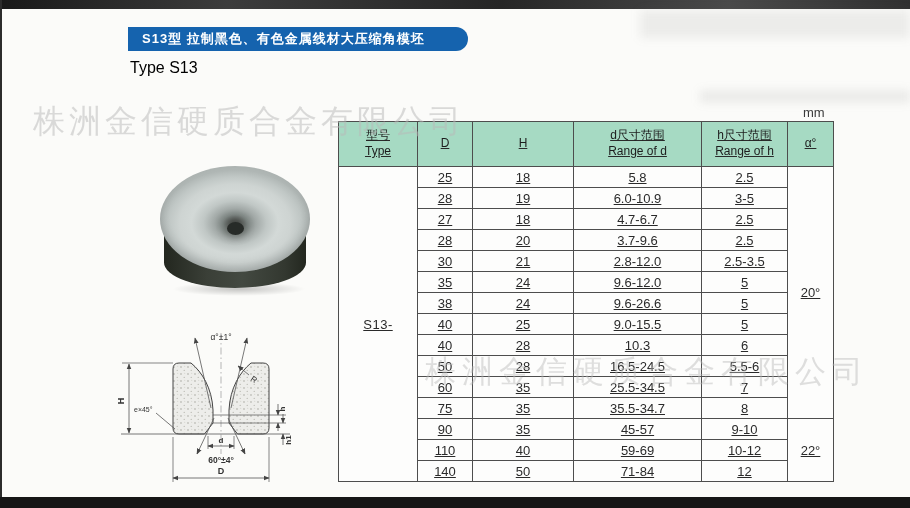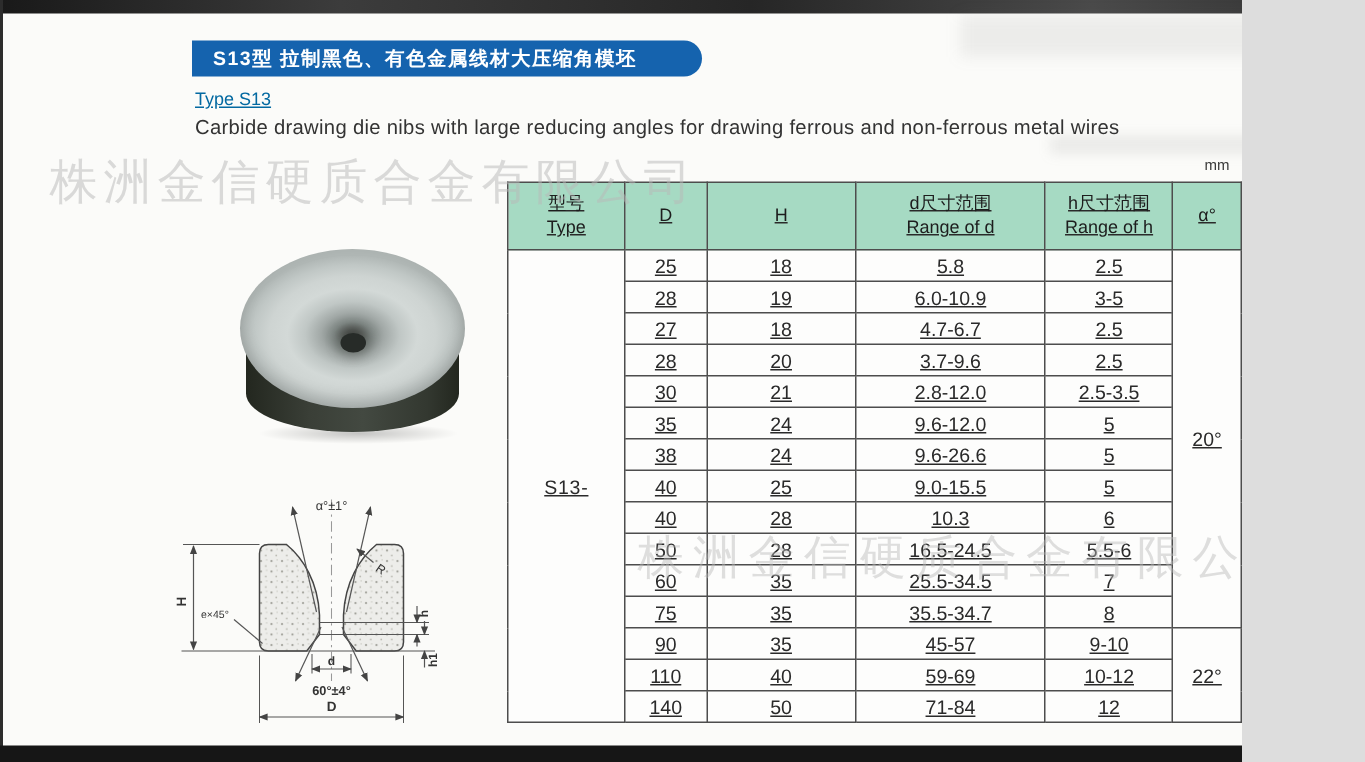--- a/index.html
+++ b/index.html
@@ -1,34 +1,34 @@
 <!DOCTYPE html>
 <html><head>
 <meta charset="utf-8">
 <style>
   html,body{margin:0;padding:0;background:#ddd;}
-  #page{position:relative;width:828px;height:508px;background:#fbfbf9;overflow:hidden;
+  #page{position:relative;width:910px;height:508px;background:#fbfbf9;overflow:hidden;
         font-family:"Liberation Sans",sans-serif;color:#2a2a2a;}
   
   .scan-top{position:absolute;left:0;top:0;width:910px;height:9px;
             background:linear-gradient(90deg,#191919,#3c3c3c 25%,#262626 55%,#4a4a4a 80%,#303030);}
   .scan-bottom{position:absolute;left:0;top:497px;width:910px;height:11px;background:#161616;}
   .scan-left{position:absolute;left:0;top:0;width:2px;height:508px;background:#2c2c2c;}
   .scan-smudge1{position:absolute;left:640px;top:10px;width:270px;height:28px;
             background:rgba(110,110,110,.10);filter:blur(5px);}
   .scan-smudge2{position:absolute;left:700px;top:90px;width:210px;height:13px;
             background:rgba(120,120,120,.12);filter:blur(4px);}
   .scan-white-overlay{position:absolute;left:548px;top:447px;width:290px;height:32px;
             background:rgba(252,252,250,.58);}
   
   .title-bar{position:absolute;left:128px;top:27px;width:340px;height:24px;
              background:#1563ae;border-radius:0 14px 14px 0;
              color:#fff;font-size:13px;font-weight:bold;line-height:24px;
              padding-left:14px;box-sizing:border-box;letter-spacing:1px;white-space:nowrap;overflow:hidden;}
-  .type-label{position:absolute;left:130px;top:59px;font-size:12px;color:#0369a1;text-decoration:underline;}
+  .type-label{position:absolute;left:130px;top:59px;font-size:16px;color:#000000;}
   .description{position:absolute;left:130px;top:77px;font-size:13.5px;color:#333;letter-spacing:.2px;}
   
   .wm{position:absolute;font-size:32px;letter-spacing:4px;color:#b9b9b9;opacity:.5;
       white-space:nowrap;pointer-events:none;z-index:30;text-align:center;}
   .wm1{left:33px;top:100px;}
   .wm2{left:425px;top:351px;font-size:31px;letter-spacing:6px;opacity:.45;}
   
   .photo{position:absolute;left:150px;top:160px;width:178px;height:142px;}
   .cyl-body{position:absolute;left:14px;top:48px;width:142px;height:80px;
             background:linear-gradient(90deg,#23271f,#3a3f37 30%,#434941 55%,#333830 85%,#23271f);
@@ -36,21 +36,21 @@
   .cyl-top{position:absolute;left:10px;top:6px;width:150px;height:106px;border-radius:50%;
            background:radial-gradient(ellipse 50% 50% at 50% 54%,
              #3d403d 0%,#515451 6%,#7e8683 16%,#a2a9a7 28%,#c0c7c5 42%,
              #d3d9d7 58%,#ced4d2 74%,#c0c7c5 88%,#b0b7b5 100%);
            box-shadow:inset 0 -5px 10px rgba(0,0,0,.14);}
   .cyl-hole{position:absolute;left:77px;top:62px;width:17px;height:13px;border-radius:50%;
             background:#272b28;box-shadow:0 0 7px 3px rgba(70,75,72,.45);}
   .photo-shadow{position:absolute;left:22px;top:122px;width:134px;height:14px;
             background:radial-gradient(ellipse at 50% 50%,rgba(0,0,0,.22),rgba(0,0,0,0) 70%);}
   
-  .unit{position:absolute;left:803px;top:105px;font-size:10px;color:#3a3a3a;}
+  .unit{position:absolute;left:803px;top:105px;font-size:13px;color:#3a3a3a;}
   
   table.spec{position:absolute;left:338px;top:121px;border-collapse:collapse;table-layout:fixed;
              z-index:10;text-decoration:underline;}
   table.spec th{background:#a6dac3;border:1px solid #4d4d4d;height:44px;
              font-size:12px;font-weight:normal;color:#1d1d1d;line-height:1.3;padding:0;}
   table.spec th span{display:block;}
   table.spec td{border:1px solid #4d4d4d;text-align:center;font-size:13px;color:#2a2a2a;
              background:#fdfdfc;padding:0;height:20px;}
   table.spec tr.data-row{height:21px;}
   td.type-cell{background:#dbe8ec;font-size:13px;letter-spacing:.5px;margin-left:32px;}
@@ -63,21 +63,20 @@
 <body>
 <div id="page">
 
   <div class="scan-top"></div>
   <div class="scan-left"></div>
   <div class="scan-smudge1"></div>
   <div class="scan-smudge2"></div>
 
   <div class="title-bar">S13型  拉制黑色、有色金属线材大压缩角模坯</div>
   <div class="type-label">Type S13</div>
-  <div class="description">Carbide drawing die nibs with large reducing angles for drawing ferrous and non-ferrous metal wires</div>
 
   <div class="wm wm1">株洲金信硬质合金有限公司</div>
   <div class="wm wm2">株洲金信硬质合金有限公司</div>
 
   <div class="photo">
     <div class="photo-shadow"></div>
     <div class="cyl-body"></div>
     <div class="cyl-top"></div>
     <div class="cyl-hole"></div>
   </div>

